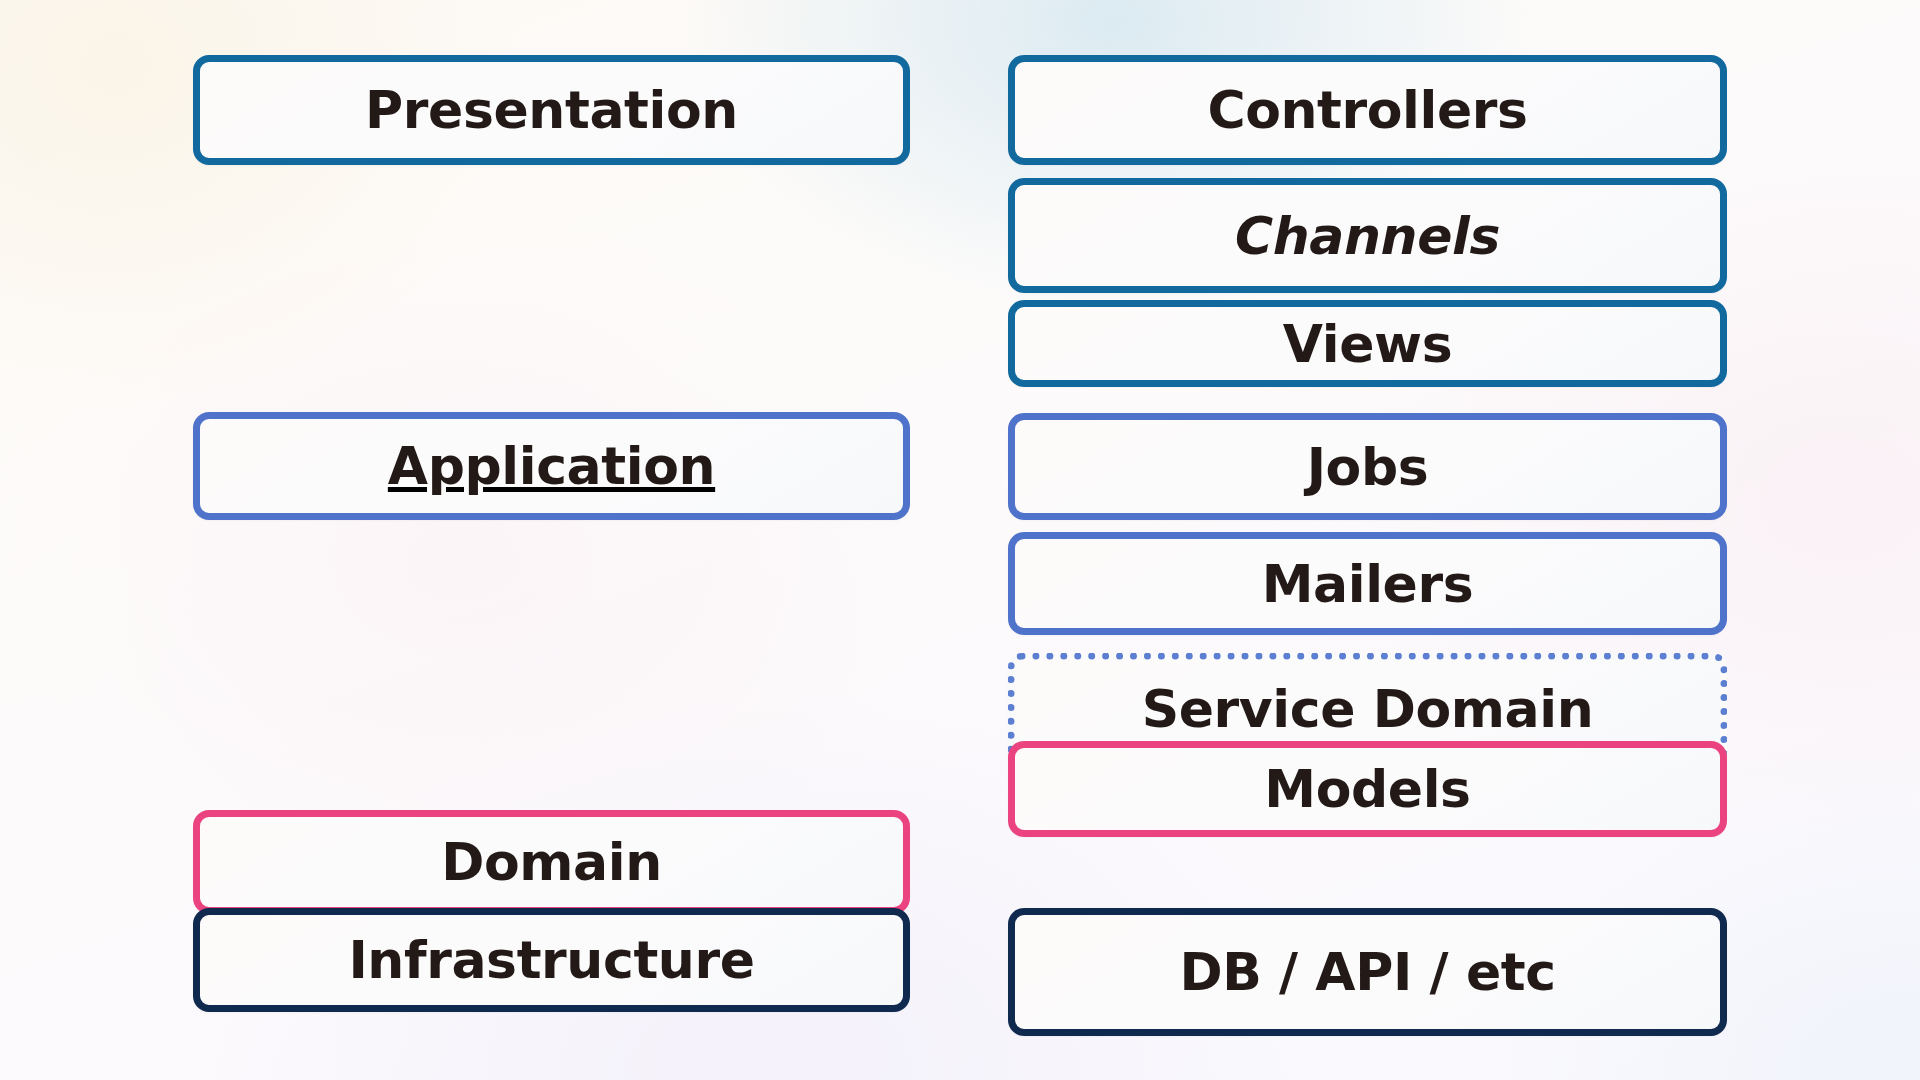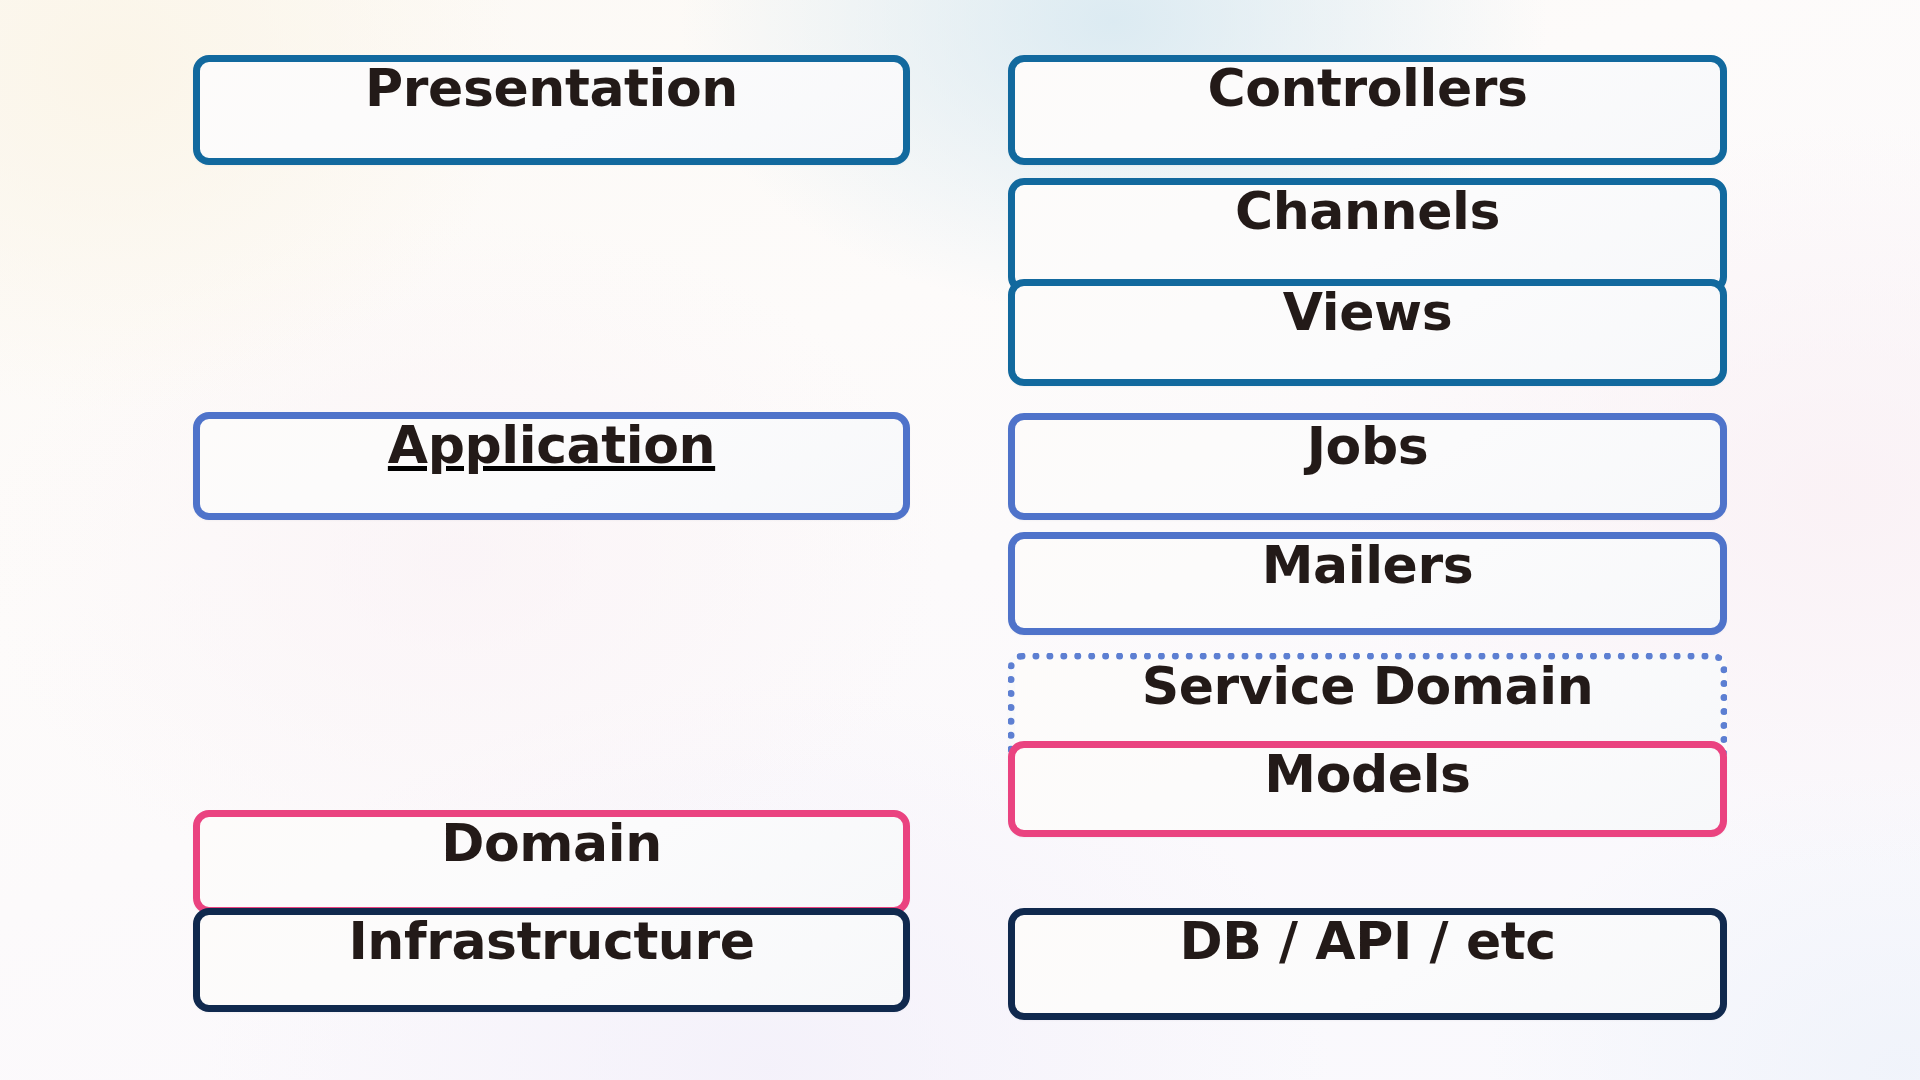--- a/index.html
+++ b/index.html
@@ -34,20 +34,21 @@
 
   #diagram {
     position: absolute;
     inset: 0;
   }
 
   
   .lbox {
     position: absolute;
     display: flex;
+    align-items: center;
     justify-content: center;
     border-radius: 16px;
     background: linear-gradient(150deg, #fdfbfa 0%, #fbfbfc 55%, #f7f8fa 100%);
     box-shadow: 0 1px 2px rgba(40,40,60,0.035);
   }
 
   .lbox .lbl {
     font-size: 52px;
     font-weight: 700;
     letter-spacing: -0.4px;
@@ -95,43 +96,43 @@
     </div>
 
   </div>
 
   <div>
 
     <div class="lbox col-right c-teal" style="top:55px;  height:110px;">
       <span class="lbl">Controllers</span>
     </div>
 
-    <div class="lbox col-right c-teal" style="top:178px; height:115px;">
+    <div class="lbox col-right c-teal" style="top:178px; height:115px;font-style:italic;">
       <span class="lbl">Channels</span>
     </div>
 
-    <div class="lbox col-right c-teal" style="top:279px; height:107px;">
+    <div class="lbox col-right c-teal" style="top:300px; height:87px;">
       <span class="lbl">Views</span>
     </div>
 
     <div class="lbox col-right c-periwinkle" style="top:413px; height:107px;">
       <span class="lbl">Jobs</span>
     </div>
 
     <div class="lbox col-right c-periwinkle" style="top:532px; height:103px;">
       <span class="lbl">Mailers</span>
     </div>
 
     <div class="lbox col-right c-dotted" style="top:653px; height:112px;">
       <span class="lbl">Service Domain</span>
     </div>
 
     <div class="lbox col-right c-pink" style="top:741px; height:96px;">
       <span class="lbl">Models</span>
     </div>
 
-    <div class="lbox col-right c-navy" style="top:908px; height:112px;">
+    <div class="lbox col-right c-navy" style="top:908px; height:128px;">
       <span class="lbl">DB / API / etc</span>
     </div>
 
   </div>
 
 </div>
 
 </body></html>

